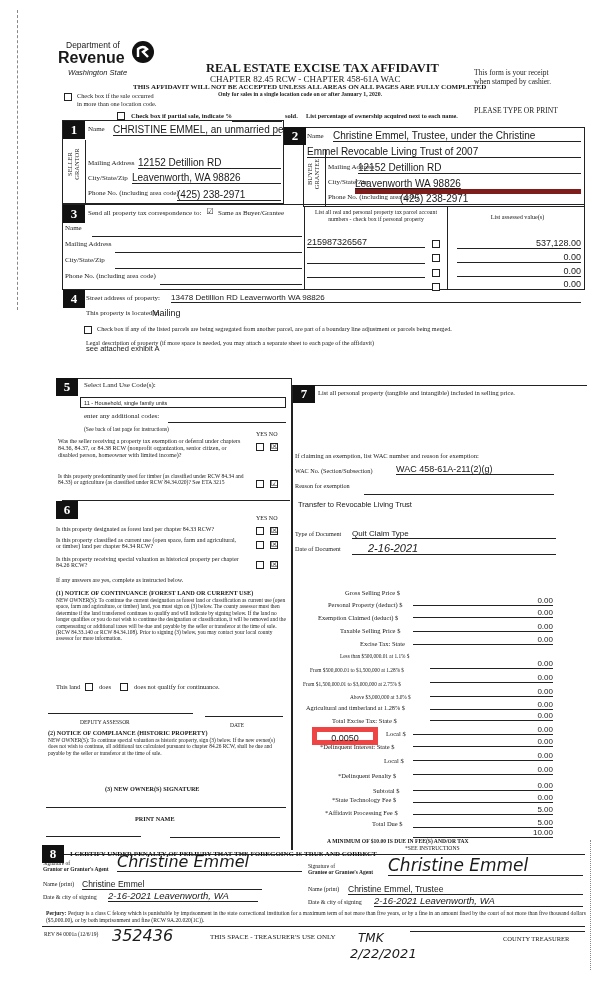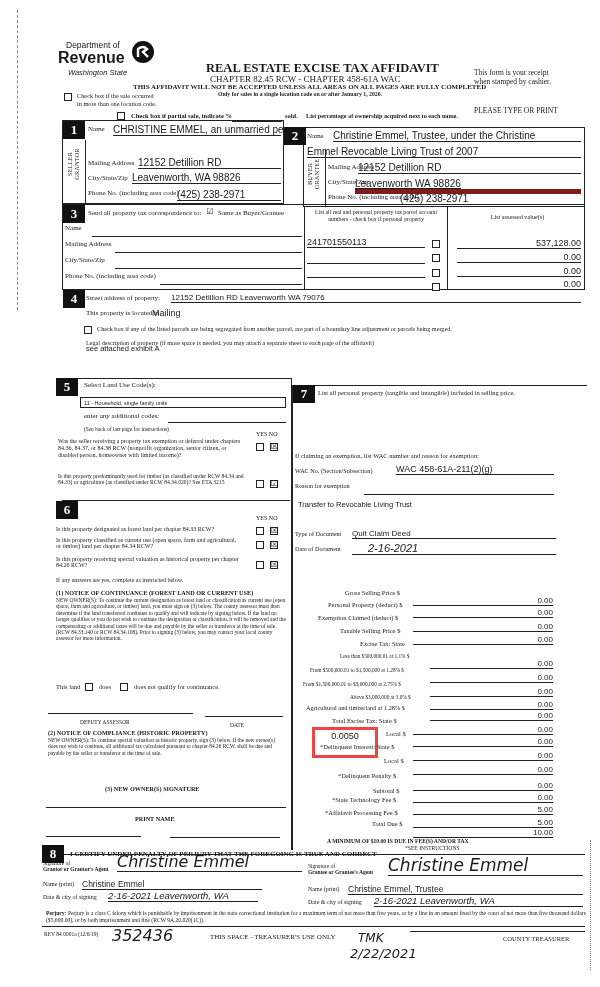--- a/index.html
+++ b/index.html
@@ -91,21 +91,21 @@
 <div class="line" style="left:115px;top:268px;width:187px;"></div>
 <div class="lbl" style="left:65px;top:272px;">Phone No. (including area code)</div>
 <div class="line" style="left:160px;top:284px;width:142px;"></div>
 
 <div class="abs" style="left:304px;top:207px;height:83px;border-left:1px solid #222;"></div>
 <div class="abs" style="left:447px;top:207px;height:83px;border-left:1px solid #222;"></div>
 <div class="abs serif" style="left:306px;top:209px;width:140px;font-size:5.8px;text-align:center;line-height:7px;">List all real and personal property tax parcel account numbers - check box if personal property</div>
 <div class="abs serif" style="left:450px;top:213px;width:135px;font-size:6.2px;text-align:center;">List assessed value(s)</div>
 
 <div>
-  <div class="val" style="left:307px;top:237px;width:118px;border-bottom:1px solid #222;font-size:9px;">241701550113</div>
+  <div class="val" style="left:307px;top:237px;width:118px;border-bottom:1px solid #222;font-size:9px;">215987326567</div>
   <div class="cb" style="left:432px;top:240px;"></div>
   <div class="val" style="left:457px;top:238px;width:124px;border-bottom:1px solid #222;text-align:right;font-size:9px;">537,128.00</div>
 </div>
 <div>
   <div class="val" style="left:307px;top:252px;width:118px;height:11px;border-bottom:1px solid #222;font-size:9px;"></div>
   <div class="cb" style="left:432px;top:254px;"></div>
   <div class="val" style="left:457px;top:252px;width:124px;border-bottom:1px solid #222;text-align:right;font-size:9px;">0.00</div>
 </div>
 <div>
   <div class="val" style="left:307px;top:266px;width:118px;height:11px;border-bottom:1px solid #222;font-size:9px;"></div>
@@ -113,21 +113,21 @@
   <div class="val" style="left:457px;top:266px;width:124px;border-bottom:1px solid #222;text-align:right;font-size:9px;">0.00</div>
 </div>
 <div>
   <div class="val" style="left:307px;top:280px;width:118px;height:9px;font-size:9px;"></div>
   <div class="cb" style="left:432px;top:283px;"></div>
   <div class="val" style="left:457px;top:279px;width:124px;border-bottom:1px solid #222;text-align:right;font-size:9px;">0.00</div>
 </div>
 
 <div class="sec-num" style="left:63px;top:290px;">4</div>
 <div class="lbl" style="left:86px;top:294px;">Street address of property:</div>
-<div class="val" style="left:171px;top:293px;width:410px;border-bottom:1px solid #222;font-size:8px;">12152 Detillion RD Leavenworth WA 79076</div>
+<div class="val" style="left:171px;top:293px;width:410px;border-bottom:1px solid #222;font-size:8px;">13478 Detillion RD Leavenworth WA 98826</div>
 <div class="lbl" style="left:86px;top:309px;">This property is located in</div>
 <div class="val" style="left:152px;top:308px;font-size:9px;">Mailing</div>
 <div class="cb" style="left:84px;top:326px;"></div>
 <div class="lbl" style="left:97px;top:325px;font-size:6.2px;">Check box if any of the listed parcels are being segregated from another parcel, are part of a boundary line adjustment or parcels being merged.</div>
 <div class="lbl" style="left:86px;top:339px;font-size:6.2px;">Legal description of property (if more space is needed, you may attach a separate sheet to each page of the affidavit)</div>
 <div class="val" style="left:86px;top:344px;font-size:7.5px;">see attached exhibit A</div>
 
 <div class="box" style="left:62px;top:378px;width:230px;height:472px;border-top:1px solid #222;border-left:none;border-bottom:none;"></div>
 <div class="sec-num" style="left:56px;top:378px;">5</div>
 <div class="lbl" style="left:84px;top:381px;">Select Land Use Code(s):</div>
@@ -178,21 +178,21 @@
 <div class="box" style="left:292px;top:385px;width:295px;height:465px;border-top:1px solid #222;border-right:none;border-bottom:none;"></div>
 <div class="sec-num" style="left:293px;top:385px;">7</div>
 <div class="lbl" style="left:318px;top:389px;font-size:6.5px;">List all personal property (tangible and intangible) included in selling price.</div>
 <div class="lbl" style="left:295px;top:452px;font-size:6.5px;">If claiming an exemption, list WAC number and reason for exemption:</div>
 <div class="lbl" style="left:295px;top:467px;font-size:6.2px;">WAC No. (Section/Subsection)</div>
 <div class="val" style="left:396px;top:464px;width:158px;border-bottom:1px solid #222;font-size:9px;">WAC 458-61A-211(2)(g)</div>
 <div class="lbl" style="left:295px;top:482px;font-size:6.2px;">Reason for exemption</div>
 <div class="line" style="left:364px;top:494px;width:190px;"></div>
 <div class="val" style="left:298px;top:500px;font-size:7.5px;">Transfer to Revocable Living Trust</div>
 <div class="lbl" style="left:295px;top:530px;font-size:6.2px;">Type of Document</div>
-<div class="val" style="left:352px;top:529px;width:204px;border-bottom:1px solid #222;font-size:8px;">Quit Claim Deed</div>
+<div class="val" style="left:352px;top:529px;width:204px;border-bottom:1px solid #222;font-size:8px;">Quit Claim Type</div>
 <div class="lbl" style="left:295px;top:545px;font-size:6.2px;">Date of Document</div>
 <div class="val hand" style="left:352px;top:542px;width:204px;border-bottom:1px solid #222;font-size:11px;padding-left:16px;box-sizing:border-box;">2-16-2021</div>
 
 <div class="lbl" style="left:345px;top:589px;font-size:6.5px;">Gross Selling Price $</div>
 <div class="money" style="left:413px;top:596px;">0.00</div>
 <div class="lbl" style="left:328px;top:601px;font-size:6.5px;">Personal Property (deduct) $</div>
 <div class="money" style="left:413px;top:608px;">0.00</div>
 <div class="lbl" style="left:318px;top:614px;font-size:6.5px;">Exemption Claimed (deduct) $</div>
 <div class="money" style="left:413px;top:622px;">0.00</div>
 <div class="lbl" style="left:340px;top:627px;font-size:6.5px;">Taxable Selling Price $</div>
@@ -205,21 +205,21 @@
 <div class="money" style="left:430px;top:673px;width:123px;">0.00</div>
 <div class="lbl" style="left:303px;top:681px;font-size:5.3px;">From $1,500,000.01 to $3,000,000 at 2.75% $</div>
 <div class="money" style="left:430px;top:687px;width:123px;">0.00</div>
 <div class="lbl" style="left:350px;top:694px;font-size:5.3px;">Above $3,000,000 at 3.0% $</div>
 <div class="money" style="left:430px;top:700px;width:123px;">0.00</div>
 <div class="lbl" style="left:306px;top:704px;font-size:6.3px;">Agricultural and timberland at 1.28% $</div>
 <div class="money" style="left:430px;top:711px;width:123px;">0.00</div>
 
 <div class="lbl" style="left:332px;top:717px;font-size:6.5px;">Total Excise Tax: State $</div>
 <div class="money" style="left:413px;top:725px;">0.00</div>
-<div class="abs sans" style="left:312px;top:727px;width:66px;height:31px;border:3px solid #ef4444;font-size:9px;line-height:12px;text-align:center;box-sizing:border-box;">0.0050</div>
+<div class="abs sans" style="left:312px;top:727px;width:66px;height:18px;border:5px solid #ef4444;font-size:9px;line-height:12px;text-align:center;box-sizing:border-box;">0.0050</div>
 <div class="lbl" style="left:386px;top:730px;font-size:6.5px;">Local $</div>
 <div class="money" style="left:413px;top:737px;">0.00</div>
 <div class="lbl" style="left:320px;top:743px;font-size:6.5px;">*Delinquent Interest: State $</div>
 <div class="money" style="left:413px;top:751px;">0.00</div>
 <div class="lbl" style="left:384px;top:757px;font-size:6.5px;">Local $</div>
 <div class="money" style="left:413px;top:765px;">0.00</div>
 <div class="lbl" style="left:338px;top:772px;font-size:6.5px;">*Delinquent Penalty $</div>
 <div class="money" style="left:413px;top:781px;">0.00</div>
 <div class="lbl" style="left:373px;top:787px;font-size:6.5px;">Subtotal $</div>
 <div class="money" style="left:413px;top:793px;">0.00</div>

